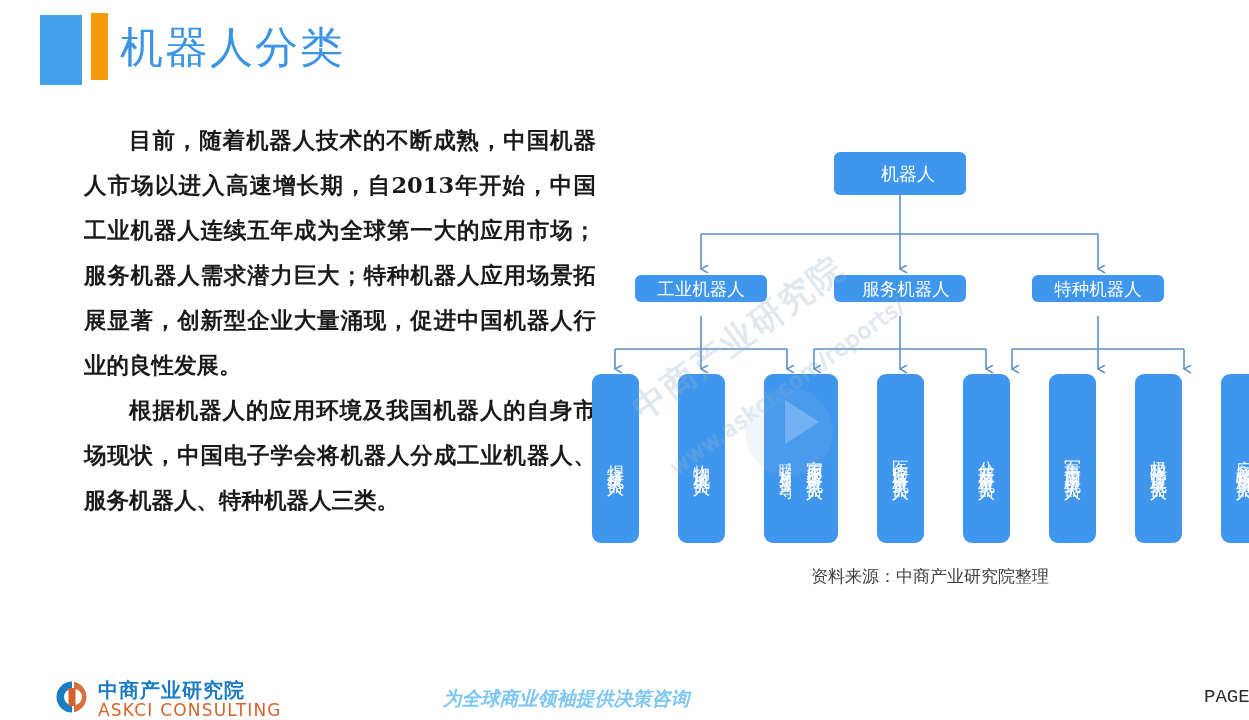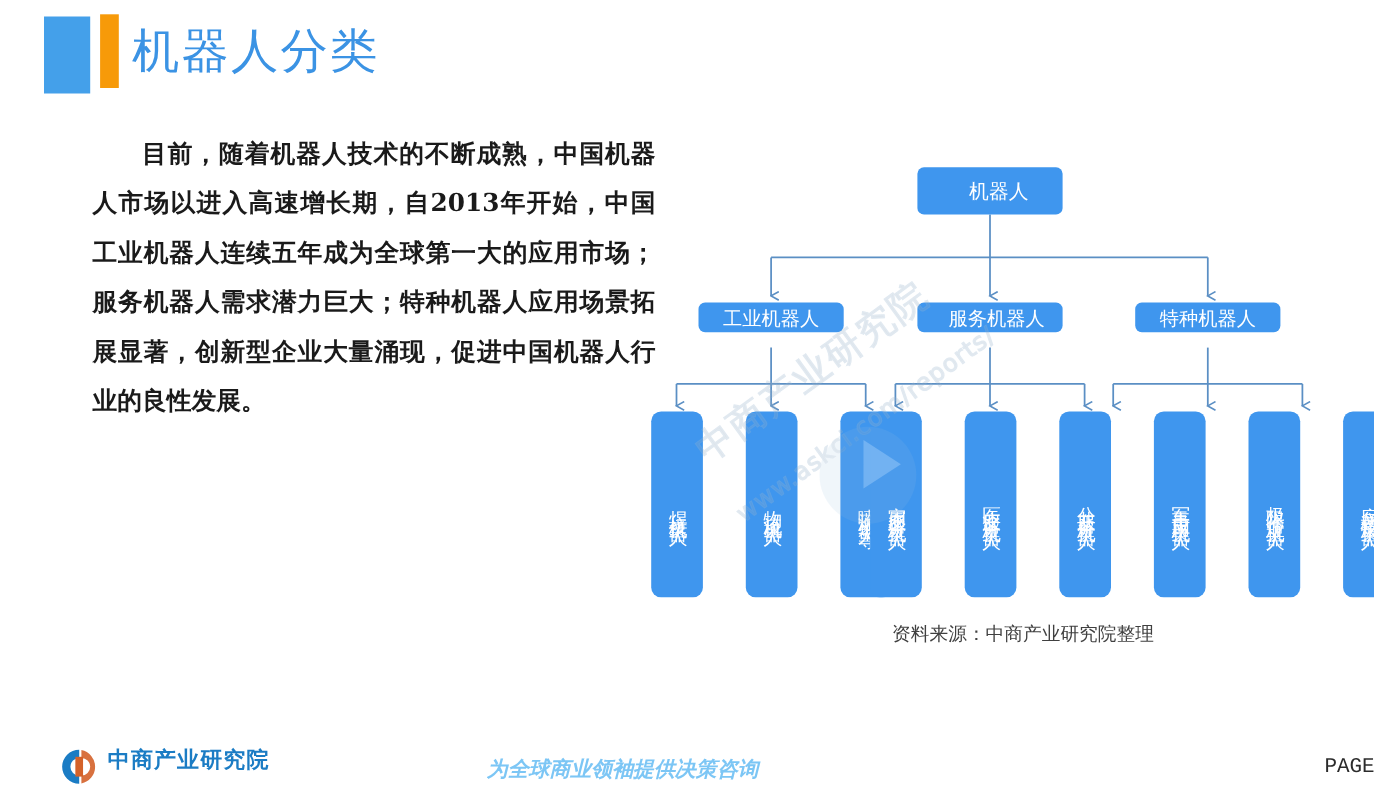--- a/index.html
+++ b/index.html
@@ -270,20 +270,21 @@
 <div class="slide">
 
   <div class="header">
     <div class="hdr-blue-block"></div>
     <div class="hdr-orange-bar"></div>
     <div class="hdr-title">机器人分类</div>
   </div>
 
   <div class="body-text">
     <p class="para">目前，随着机器人技术的不断成熟，中国机器人市场以进入高速增长期，自2013年开始，中国工业机器人连续五年成为全球第一大的应用市场；服务机器人需求潜力巨大；特种机器人应用场景拓展显著，创新型企业大量涌现，促进中国机器人行业的良性发展。</p>
+    <p class="para">根据机器人的应用环境及我国机器人的自身市场现状，中国电子学会将机器人分成工业机器人、服务机器人、特种机器人三类。</p>
   </div>
 
   <div class="diagram">
 
     <svg width="700" height="440" viewBox="0 0 700 440">
       <defs>
         <marker id="arrowDown" markerWidth="9" markerHeight="9" refX="4.5" refY="7.6" orient="auto" markerUnits="userSpaceOnUse">
           <path d="M0.6,0.6 L4.5,7.6 L8.4,0.6" fill="none" stroke="#5b8fc4" stroke-width="1.5"></path>
         </marker>
       </defs>
@@ -346,18 +347,19 @@
   <div class="source-note">资料来源：中商产业研究院整理</div>
 
   <div class="footer">
     <div class="logo">
       <svg class="logo-mark" viewBox="0 0 36 36">
         <path d="M18,2.5 A15.5,15.5 0 1,0 18,33.5 L18,26 A8,8 0 1,1 18,10 Z" fill="#1b7cc4"></path>
         <rect x="14.5" y="9" width="7" height="18" fill="#d4622a"></rect>
         <path d="M20,2.8 A15.5,15.5 0 0,1 20,33.2 L20,26 A8,8 0 0,0 20,10 Z" fill="#d4622a" opacity="0.9"></path>
       </svg>
       <div class="logo-cn">中商产业研究院</div>
+      <div class="logo-en">ASKCI CONSULTING</div>
     </div>
     <div class="footer-tagline">为全球商业领袖提供决策咨询</div>
     <div class="footer-page">PAGE6</div>
   </div>
 
 </div>
 
 </body></html>

